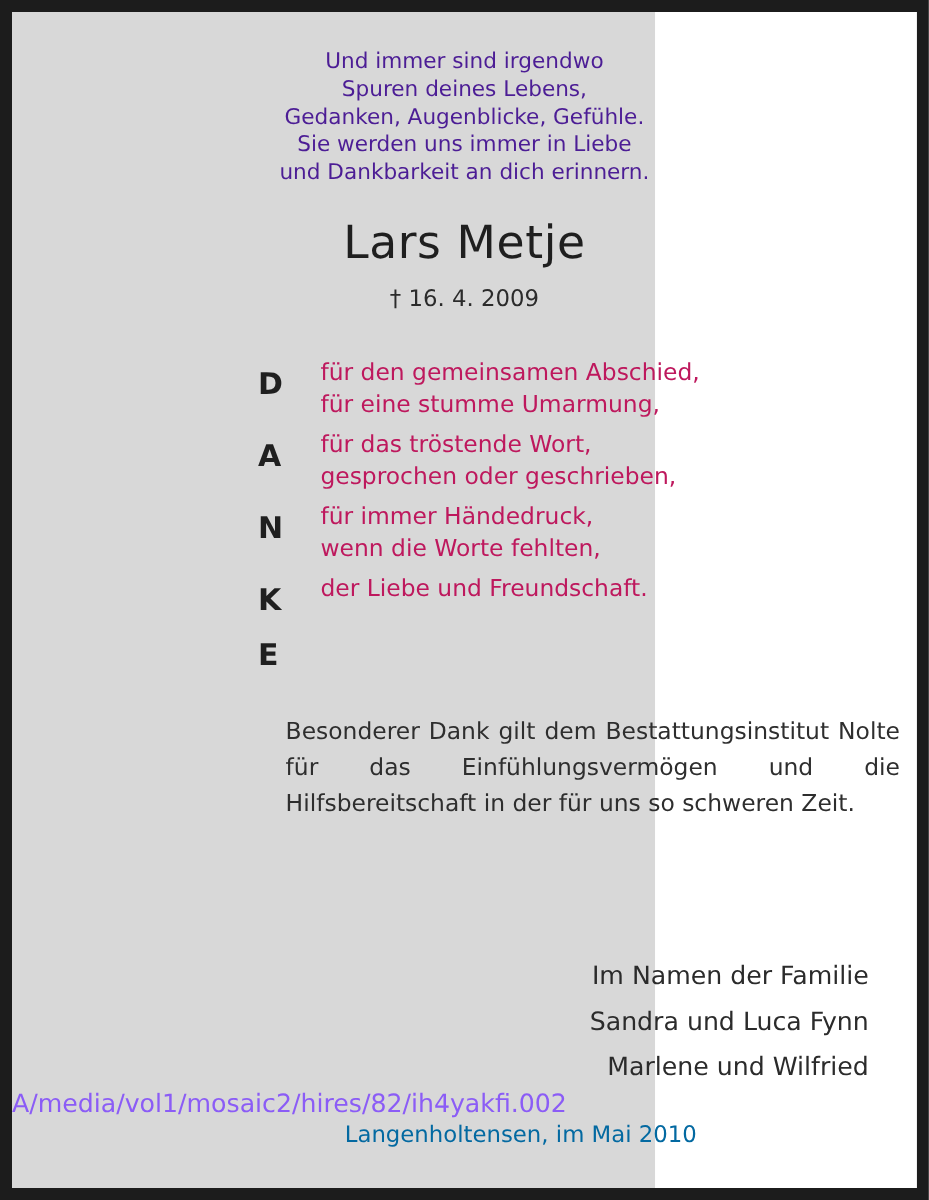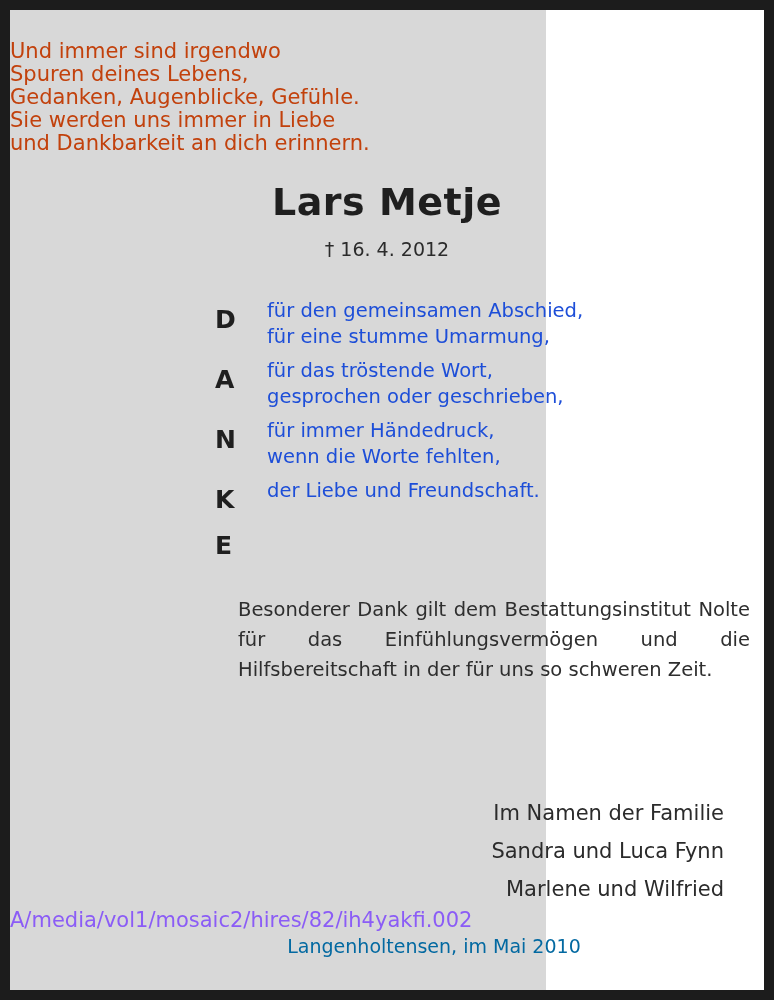--- a/index.html
+++ b/index.html
@@ -52,35 +52,35 @@
     width: 754px;
     height: 980px;
     color: #2b2b2b;
   }
 
   .verse {
     position: absolute;
     left: 0;
     top: 30px;
     width: 754px;
-    text-align: left;
-    font-size: 21px;
+    text-align: center;
+    font-size: 18px;
     line-height: 23px;
-    color: #c2410c;
+    color: #4c1d95;
   }
   .verse div { white-space: pre; }
 
   .name {
     position: absolute;
     left: 0;
     top: 170px;
     width: 754px;
     text-align: center;
     font-size: 38px;
-    font-weight: bold;
+    font-weight: normal;
     letter-spacing: 0.5px;
     color: #1f1f1f;
   }
   .date {
     position: absolute;
     left: 0;
     top: 228px;
     width: 754px;
     text-align: center;
     font-size: 19px;
@@ -103,21 +103,21 @@
     flex: 0 0 52px;
     font-size: 25px;
     font-weight: bold;
     color: #1f1f1f;
     line-height: 32px;
     padding-top: 6px;
   }
   .danke-lines {
     font-size: 19.5px;
     line-height: 26px;
-    color: #1d4ed8;
+    color: #be185d;
   }
 
   .thanks {
     position: absolute;
     left: 213px;
     top: 585px;
     width: 512px;
     font-size: 19.5px;
     line-height: 30px;
     text-align: justify;
@@ -170,21 +170,21 @@
 
       <div class="verse">
         <div>Und immer sind irgendwo</div>
         <div>Spuren deines Lebens,</div>
         <div>Gedanken, Augenblicke, Gefühle.</div>
         <div>Sie werden uns immer in Liebe</div>
         <div>und Dankbarkeit an dich erinnern.</div>
       </div>
 
       <div class="name">Lars Metje</div>
-      <div class="date">† 16. 4. 2012</div>
+      <div class="date">† 16. 4. 2009</div>
 
       <div class="danke-block">
 
         <div class="danke-row">
           <div class="danke-letter">D</div>
           <div class="danke-lines">
             <div>für den gemeinsamen Abschied,</div>
             <div>für eine stumme Umarmung,</div>
           </div>
         </div>

